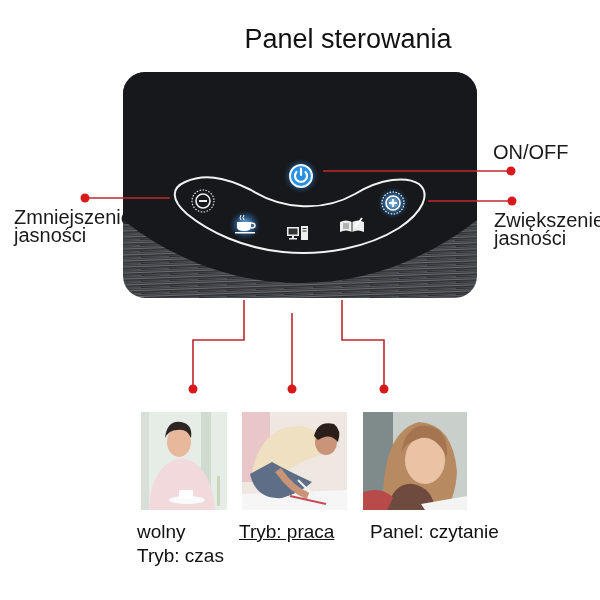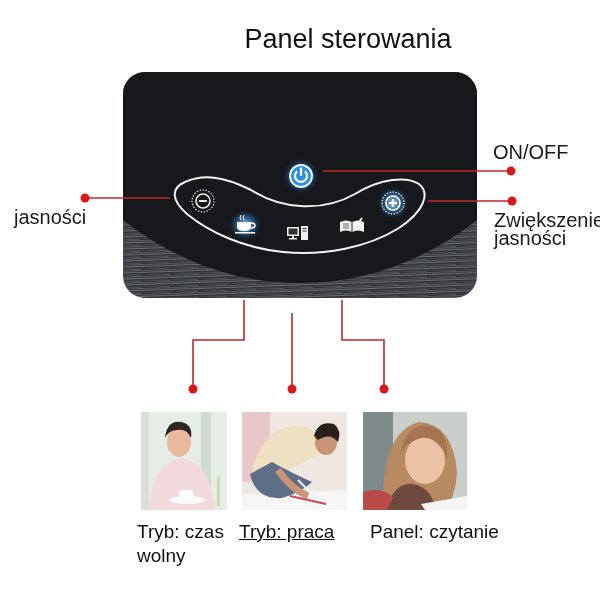--- a/index.html
+++ b/index.html
@@ -106,20 +106,21 @@
     <circle cx="85" cy="198" r="4.5"></circle>
     <circle cx="511" cy="171" r="4.5"></circle>
     <circle cx="512" cy="201" r="4.5"></circle>
     <circle cx="193" cy="389" r="4.5"></circle>
     <circle cx="292" cy="389" r="4.5"></circle>
     <circle cx="384" cy="389" r="4.5"></circle>
   </g>
 </svg>
 
 <div class="abs label" style="left:14px;top:208px;">
+  <div>Zmniejszenie</div>
   <div>jasności</div>
 </div>
 <div class="abs label" style="left:493px;top:143px;">ON/OFF</div>
 <div class="abs label" style="left:494px;top:211px;">
   <div>Zwiększenie</div>
   <div>jasności</div>
 </div>
 
 <div class="abs photo" style="left:141px;top:412px;width:86px;height:98px;">
   <svg width="86" height="98" viewBox="0 0 86 98">
@@ -155,17 +156,17 @@
     <path d="M20 98 Q18 20 56 10 Q90 12 94 60 Q92 90 80 98 Z" fill="#b88a62"></path>
     <ellipse cx="62" cy="48" rx="20" ry="24" fill="#eac3a4"></ellipse>
     <path d="M38 40 Q44 10 66 14 Q86 18 84 46 Q74 24 58 26 Q44 30 38 40 Z" fill="#a57450"></path>
     <path d="M24 98 Q30 70 50 72 Q70 76 72 98 Z" fill="#6e4b3e"></path>
     <path d="M0 80 Q20 74 30 86 L24 98 L0 98 Z" fill="#b84a4a"></path>
     <path d="M58 92 L104 84 L104 98 L62 98 Z" fill="#f4f4f2"></path>
   </svg>
 </div>
 
 <div class="abs mode-label" style="left:137px;top:520px;">
+  <div>wolny</div>
   <div>Tryb: czas</div>
-  <div>wolny</div>
 </div>
 <div class="abs mode-label" style="left:239px;top:520px;text-decoration:underline;">Tryb: praca</div>
 <div class="abs mode-label" style="left:370px;top:520px;">Panel: czytanie</div>
 
 </body></html>

